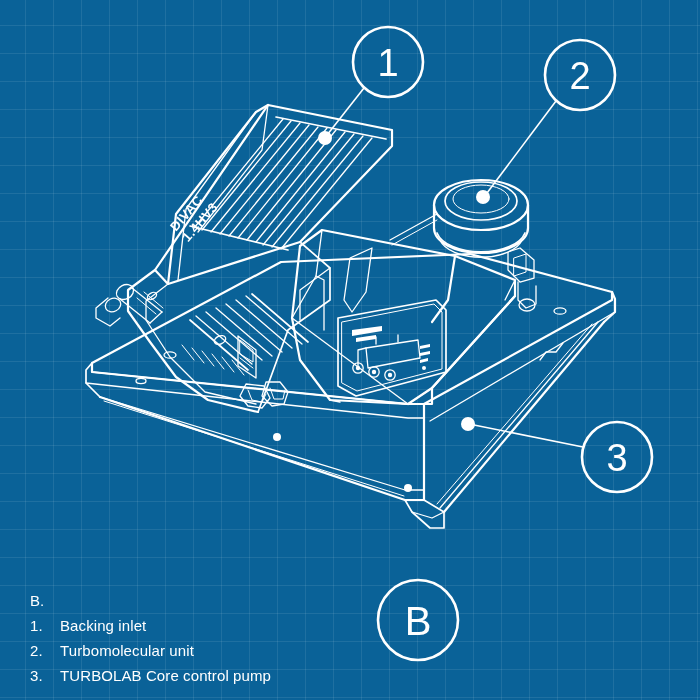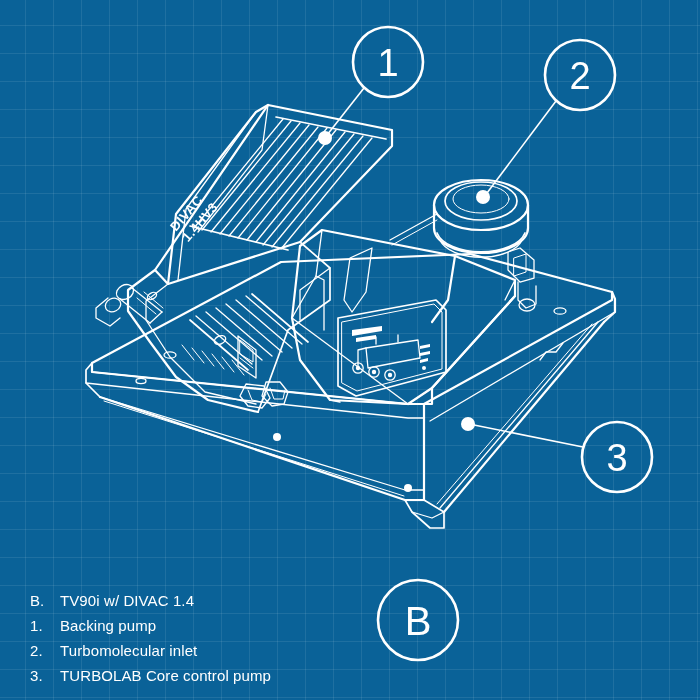--- a/index.html
+++ b/index.html
@@ -263,29 +263,28 @@
     <g>
       <circle class="callout-circle" cx="418" cy="620" r="40"></circle>
       <text class="badge-letter" x="418" y="621">B</text>
     </g>
 
   </svg>
 
   <div class="legend">
     <div class="row">
       <span class="key">B.</span>
-      <span class="val">TV90i w/ DIVAC 1.4</span>
     </div>
     <div class="row">
       <span class="key">1.</span>
-      <span class="val">Backing pump</span>
+      <span class="val">Backing inlet</span>
     </div>
     <div class="row">
       <span class="key">2.</span>
-      <span class="val">Turbomolecular inlet</span>
+      <span class="val">Turbomolecular unit</span>
     </div>
     <div class="row">
       <span class="key">3.</span>
       <span class="val">TURBOLAB Core control pump</span>
     </div>
   </div>
 
 </div>
 
 </body></html>

